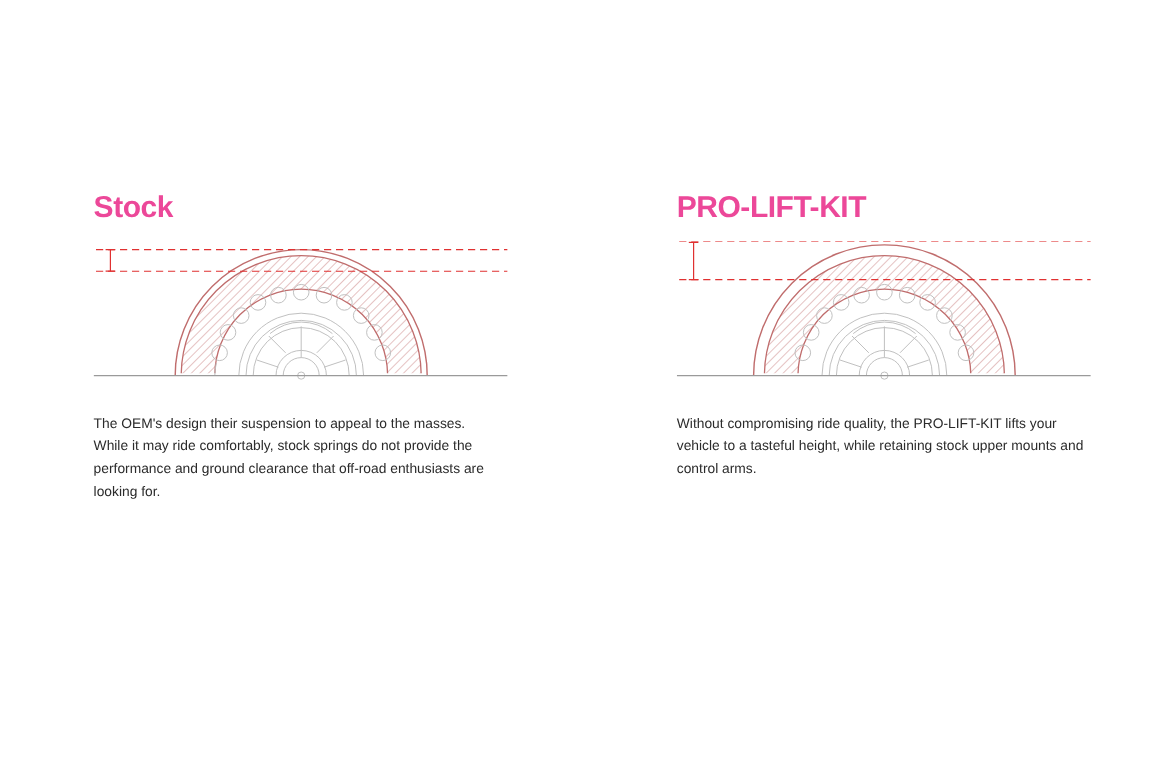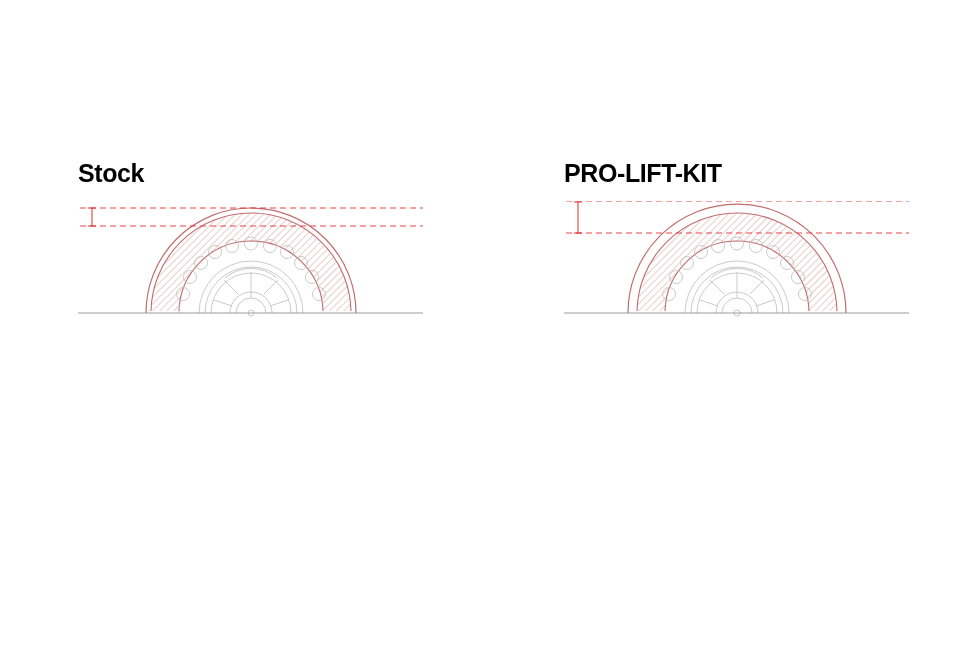--- a/index.html
+++ b/index.html
@@ -25,21 +25,21 @@
     top: 160px;
     width: 345px;
   }
   .panel-left  { left: 78px; }
   .panel-right { left: 564px; }
 
   .panel-title {
     font-size: 25px;
     font-weight: bold;
     letter-spacing: -0.4px;
-    color: #000000;
+    color: #ec4899;
     margin: 0 0 13px 0;
     line-height: 1.1;
   }
 
   .diagram {
     position: relative;
     width: 345px;
     height: 130px;
     margin-bottom: 14px;
   }
@@ -117,20 +117,21 @@
         <g>
           <line x1="2" y1="7" x2="345" y2="7" stroke="#e03131" stroke-width="0.9" stroke-dasharray="6 4"></line>
           <line x1="2" y1="25" x2="345" y2="25" stroke="#e03131" stroke-width="0.9" stroke-dasharray="6 4"></line>
           <line x1="14" y1="7" x2="14" y2="25" stroke="#e03131" stroke-width="1"></line>
           <line x1="10" y1="7" x2="18" y2="7" stroke="#e03131" stroke-width="1"></line>
           <line x1="10" y1="25" x2="18" y2="25" stroke="#e03131" stroke-width="1"></line>
         </g>
       </svg>
     </div>
 
+    <p class="caption">The OEM's design their suspension to appeal to the masses. While it may ride comfortably, stock springs do not provide the performance and ground clearance that off-road enthusiasts are looking for.</p>
   </div>
 
   <div class="panel panel-right">
     <h2 class="panel-title">PRO-LIFT-KIT</h2>
 
     <div class="diagram">
       <svg width="345" height="130" viewBox="0 0 345 130" xmlns="http://www.w3.org/2000/svg">
         <defs>
           <pattern id="hatchB" width="5" height="5" patternTransform="rotate(45)" patternUnits="userSpaceOnUse">
             <line x1="0" y1="0" x2="0" y2="5" stroke="#c06d6d" stroke-width="0.7"></line>
@@ -180,15 +181,16 @@
         <g>
           <line x1="2" y1="0" x2="345" y2="0" stroke="#e03131" stroke-width="0.9" stroke-dasharray="6 4"></line>
           <line x1="2" y1="32" x2="345" y2="32" stroke="#e03131" stroke-width="0.9" stroke-dasharray="6 4"></line>
           <line x1="14" y1="1" x2="14" y2="32" stroke="#e03131" stroke-width="1"></line>
           <line x1="10" y1="1" x2="18" y2="1" stroke="#e03131" stroke-width="1"></line>
           <line x1="10" y1="32" x2="18" y2="32" stroke="#e03131" stroke-width="1"></line>
         </g>
       </svg>
     </div>
 
+    <p class="caption">Without compromising ride quality, the PRO-LIFT-KIT lifts your vehicle to a tasteful height, while retaining stock upper mounts and control arms.</p>
   </div>
 
 </div>
 
 </body></html>

